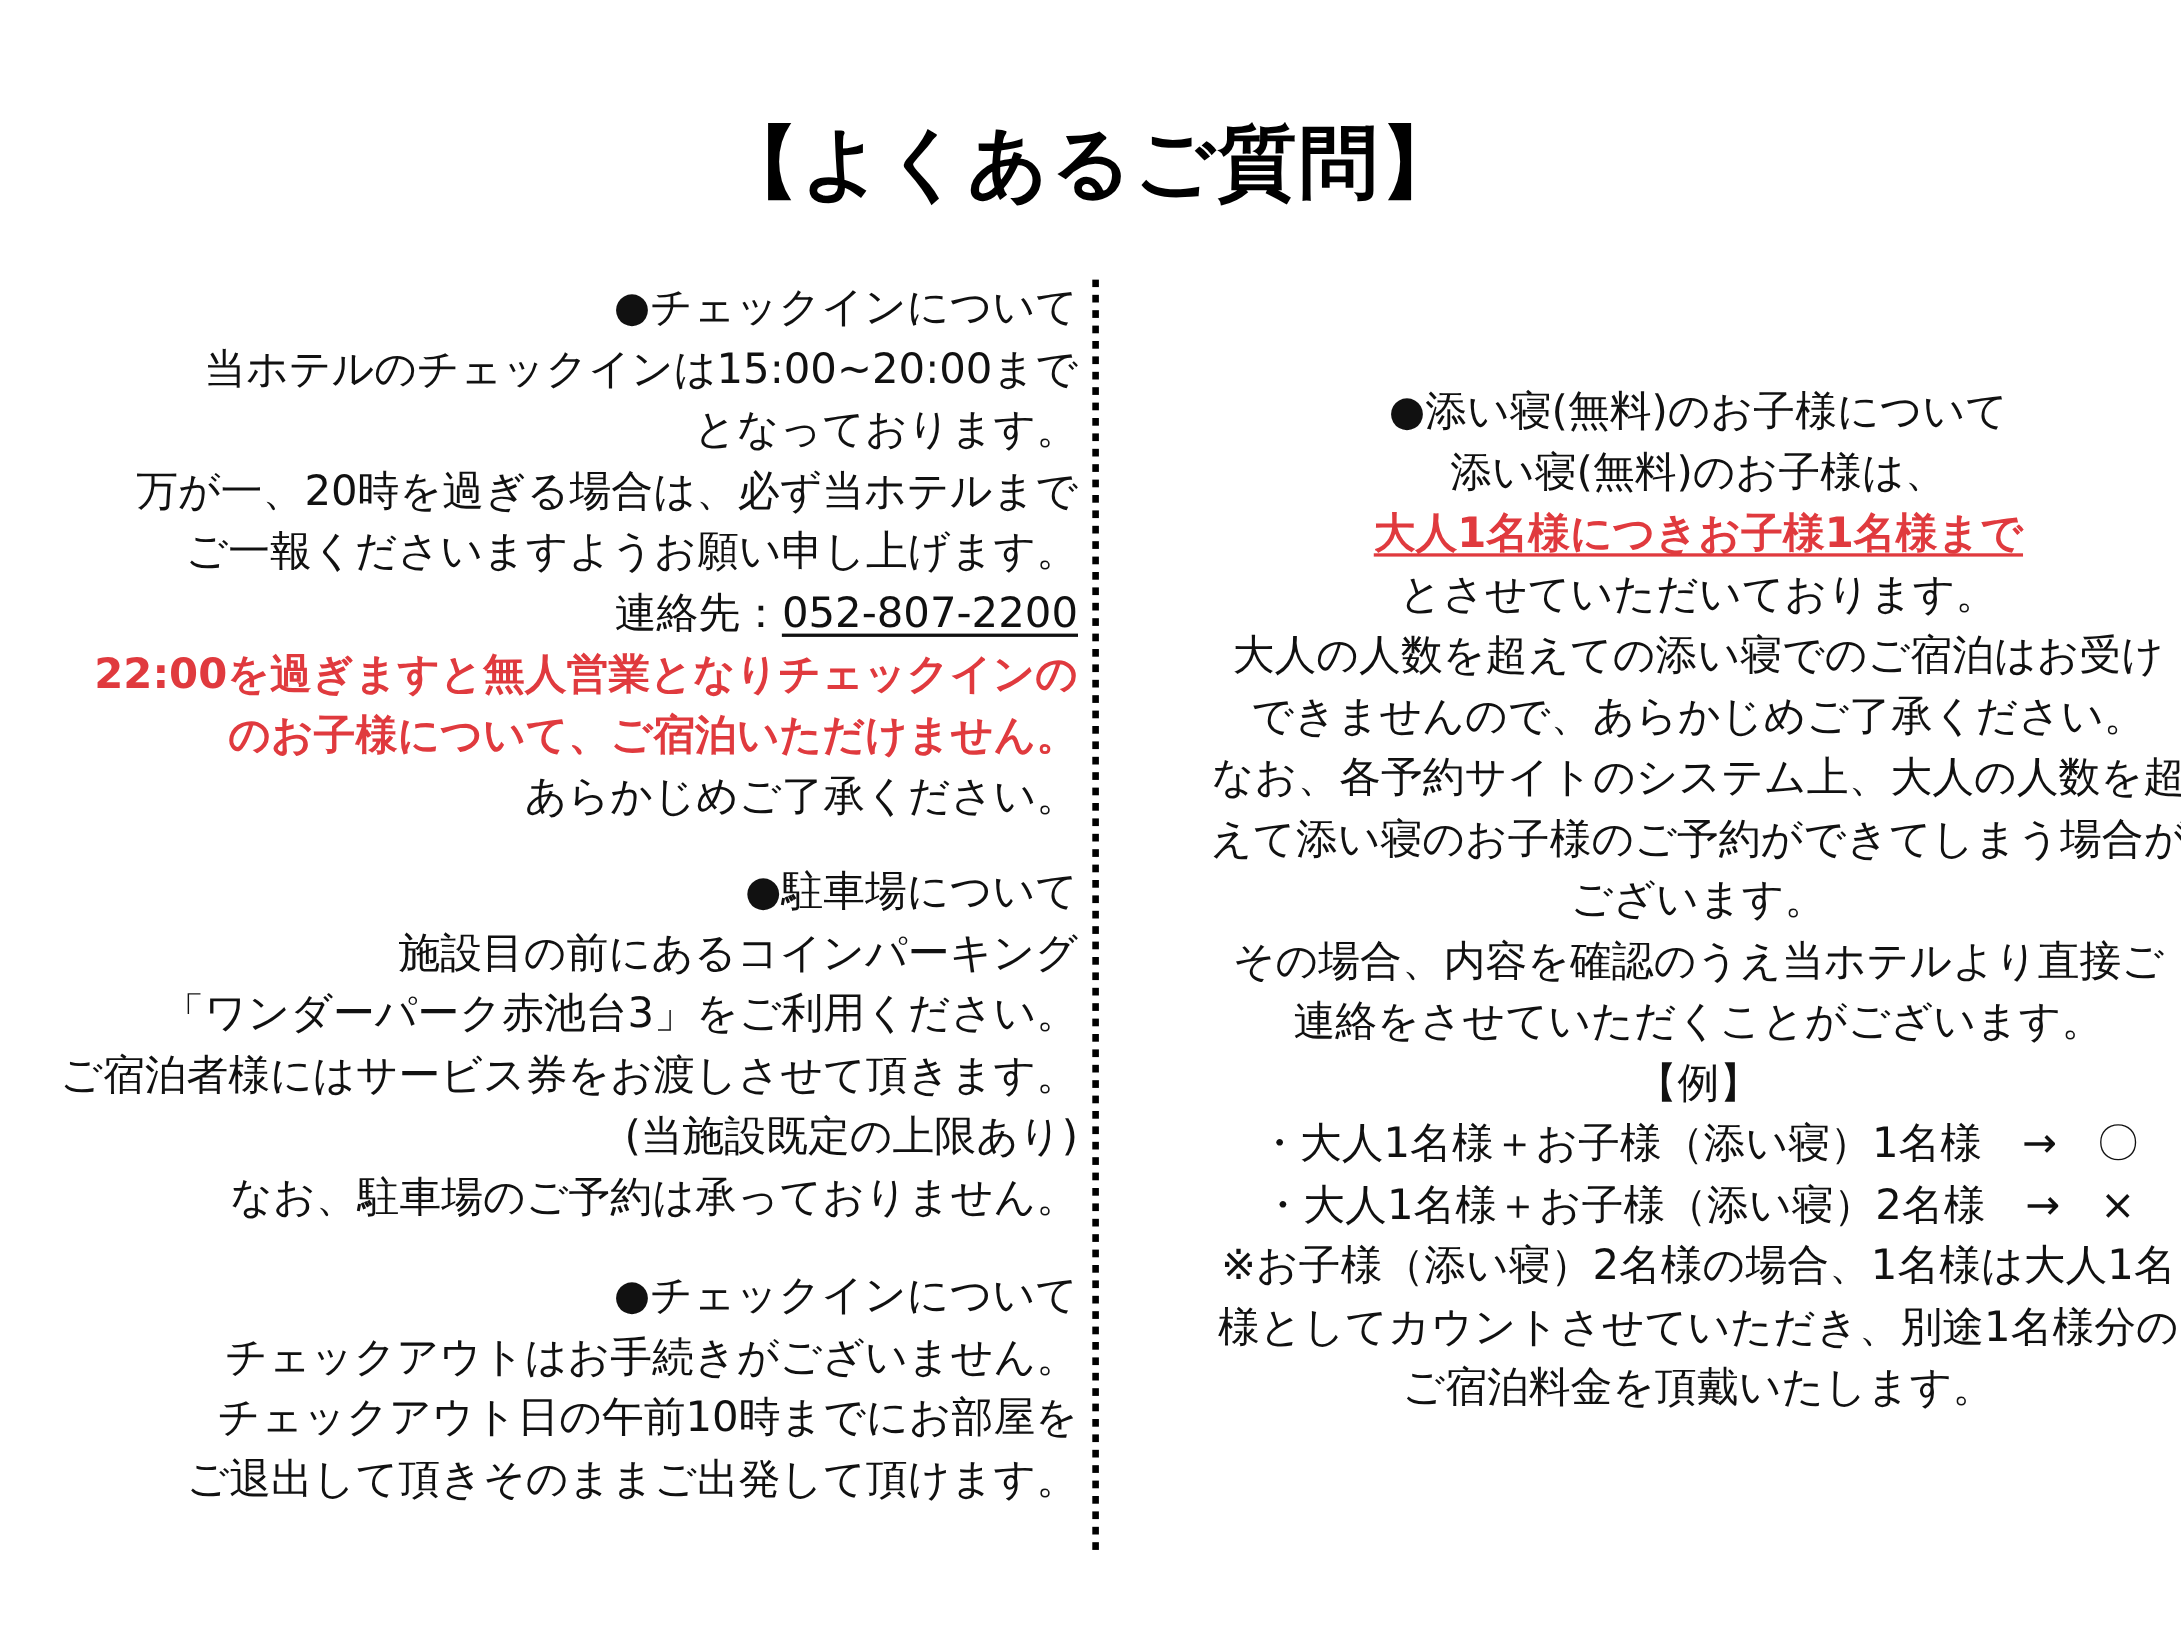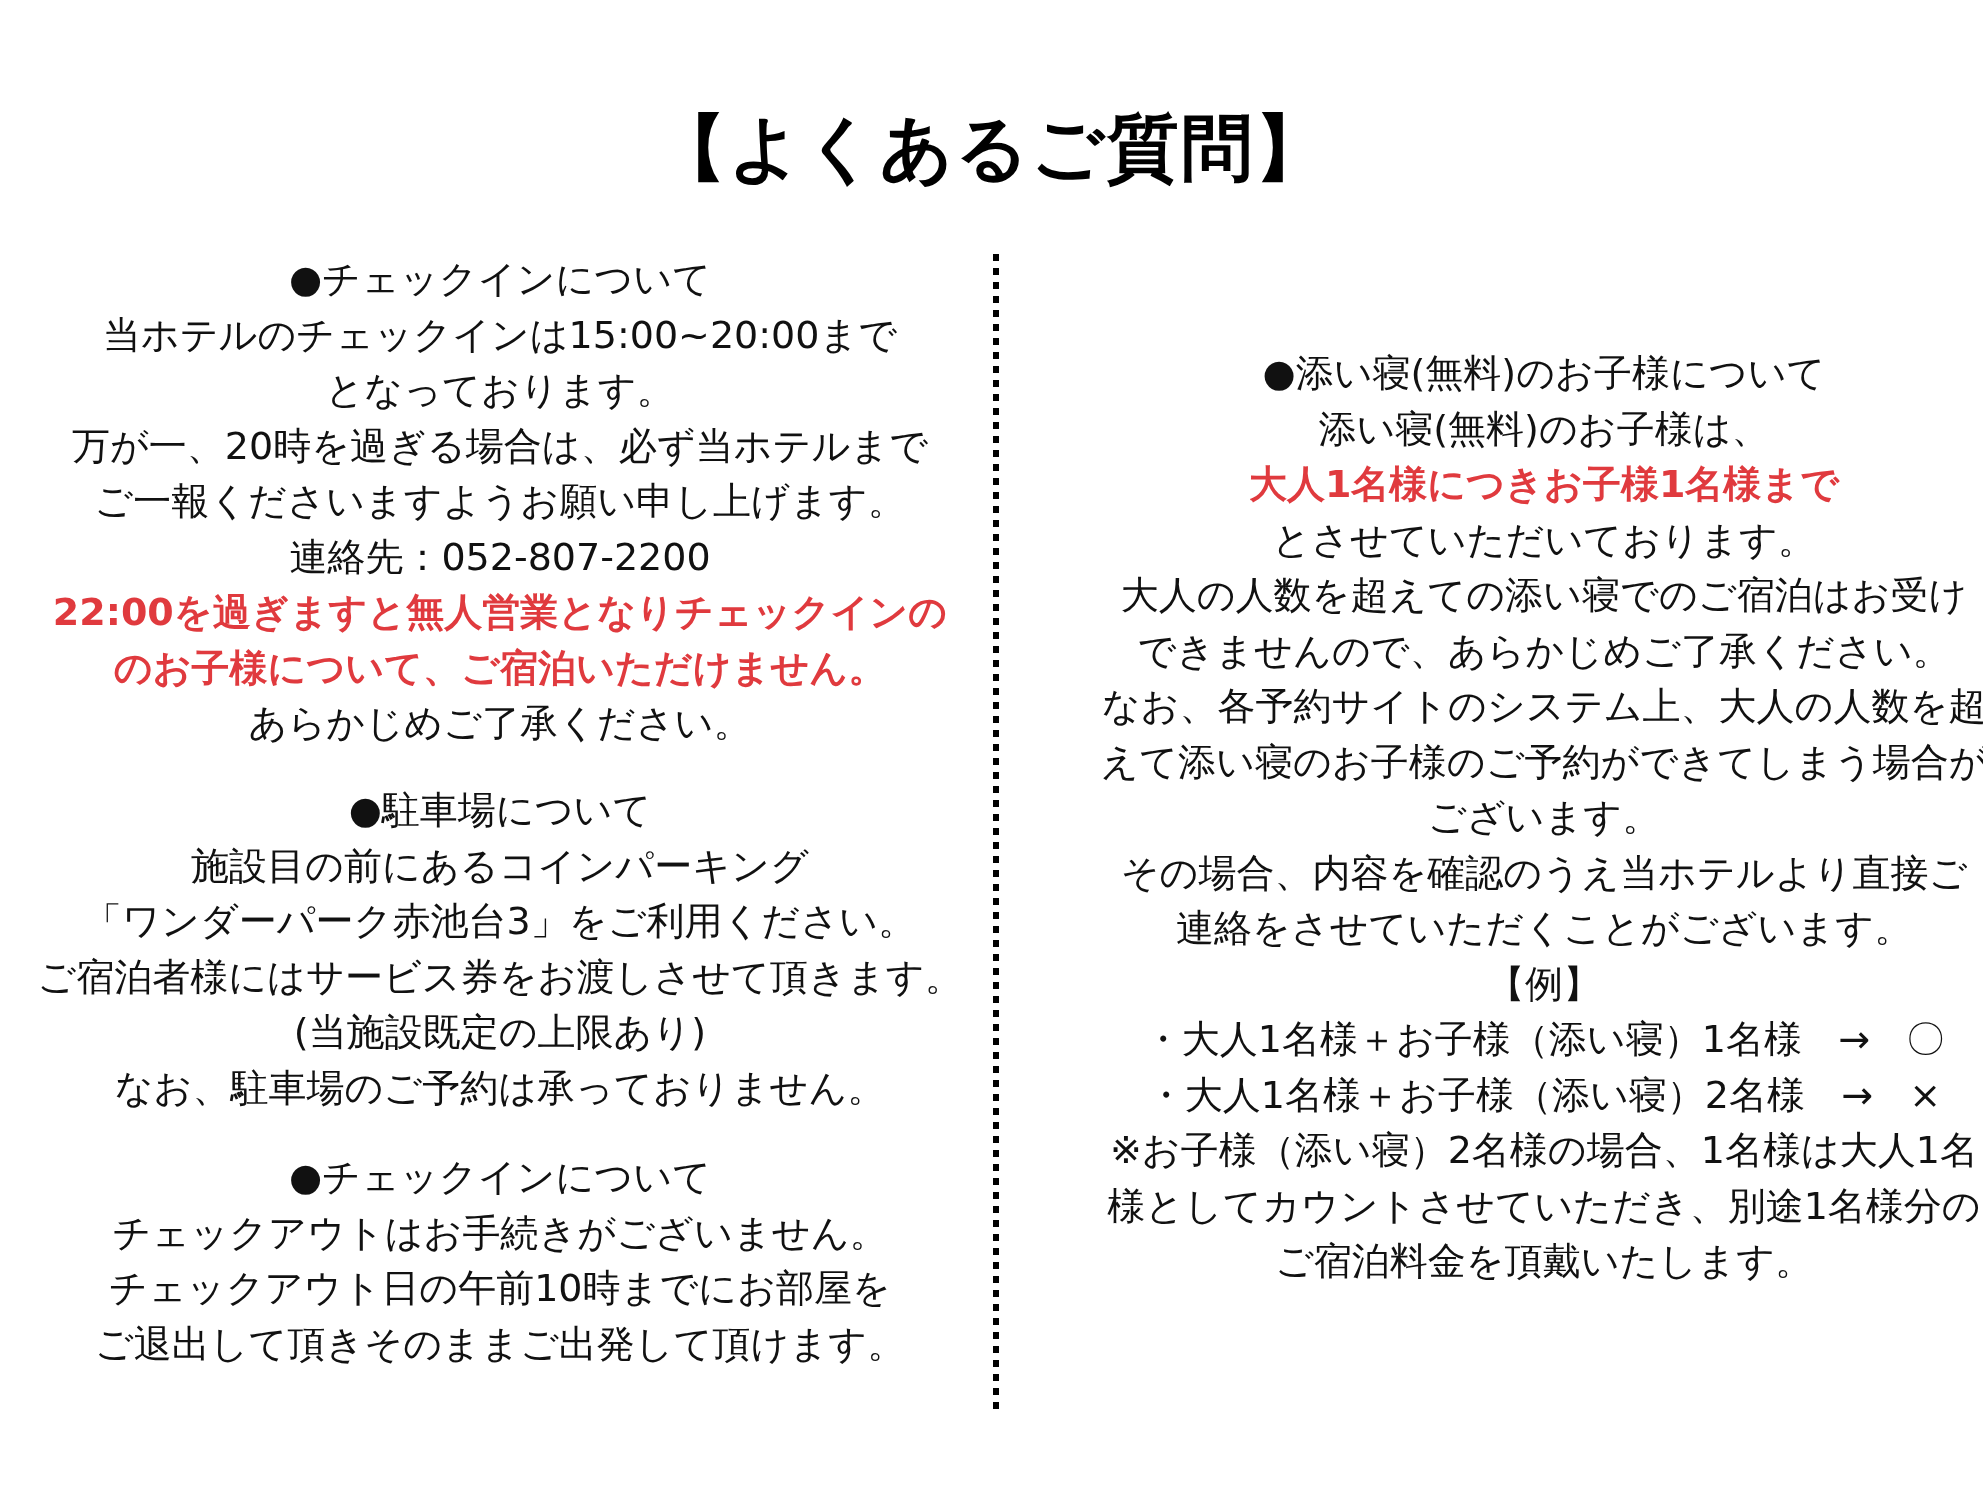--- a/index.html
+++ b/index.html
@@ -12,28 +12,28 @@
     position: absolute; left: 0; top: 88px; width: 1983px;
     text-align: center; font-size: 72px; font-weight: bold; line-height: 120px;
     letter-spacing: 2px; color: #000;
   }
   .divider {
     position: absolute; left: 993px; top: 254px; width: 6px; height: 1160px;
     background-image: linear-gradient(to bottom, #000 0, #000 7px, transparent 7px, transparent 14px);
     background-size: 6px 14px;
   }
   .col { position: absolute; text-align: center; }
-  .col-left { left: 20px; width: 960px; }
+  .col-left { left: 20px; width: 960px; text-align: right; }
   .col-right { left: 1074px; width: 940px; }
   .line {
     display: block; font-size: 38px; line-height: 55.5px; height: 55.5px;
     white-space: nowrap; color: #111;
   }
   .red { color: #E03A3E; font-weight: bold; }
-  .u { text-decoration-thickness: 3px; text-underline-offset: 6px; }
+  .u { text-decoration: underline; text-decoration-thickness: 3px; text-underline-offset: 6px; }
   .sec-left-1 { top: 252px; }
   .sec-left-2 { top: 783px; }
   .sec-left-3 { top: 1150px; }
   .sec-right-1 { top: 346px; }
 </style>
 </head>
 <body>
 
 <div class="title">【よくあるご質問】</div>
 

